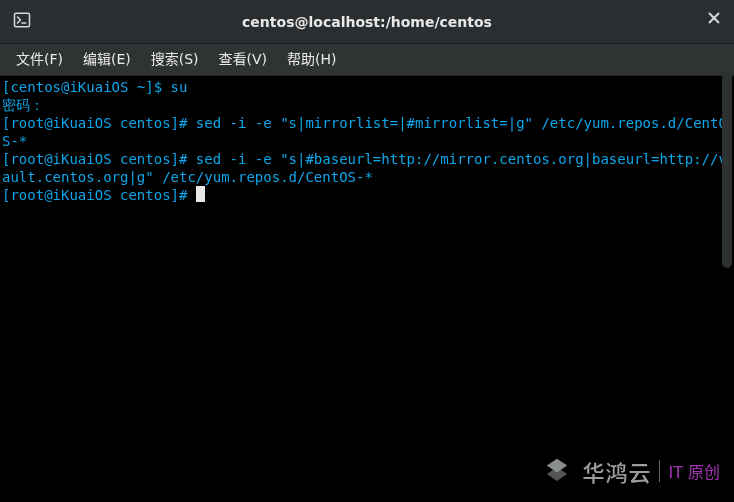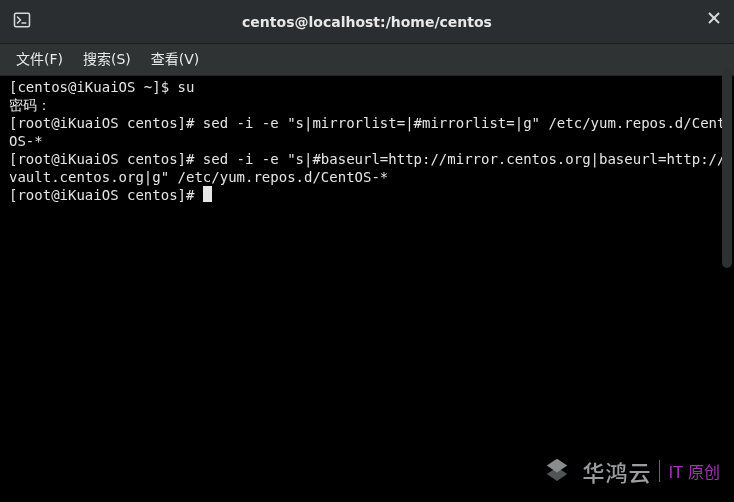--- a/index.html
+++ b/index.html
@@ -6,21 +6,21 @@
   html, body { width: 734px; height: 502px; overflow: hidden; font-family: "DejaVu Sans", "Noto Sans CJK SC", sans-serif; }
   .window { width: 734px; height: 502px; background: #000; display: flex; flex-direction: column; position: relative; }
   .titlebar { height: 44px; background: #2b2e30; color: #e6e6e6; display: flex; align-items: center; position: relative; border-bottom: 1px solid #1a1c1e; }
   .titlebar-left { width: 44px; height: 36px; display: flex; align-items: center; justify-content: center; }
   .titlebar-left svg { width: 18px; height: 18px; fill: #d7dadc; }
   .titlebar-title { position: absolute; left: 0; right: 0; text-align: center; font-size: 14px; font-weight: 600; pointer-events: none; color: #e8e8e8; }
   .titlebar-right { position: absolute; right: 0; top: 0; height: 36px; display: flex; align-items: center; }
   .close-btn { width: 40px; height: 36px; display: flex; align-items: center; justify-content: center; color: #d7dadc; font-size: 16px; cursor: pointer; }
   .menubar { height: 32px; background: #2f3334; border-bottom: 1px solid #232627; display: flex; padding: 0 6px; }
   .menu-item { color: #eaeaea; font-size: 14px; padding: 4px 10px; cursor: pointer; border-radius: 3px; }
-  .terminal { flex: 1; background: #000; color: #e5e5e5; font-family: "DejaVu Sans Mono", "Liberation Mono", monospace; font-size: 14px; line-height: 18px; padding: 2px 2px 2px 9px; position: relative; white-space: pre-wrap; word-break: break-all; }
+  .terminal { flex: 1; background: #000; color: #0ea5e9; font-family: "DejaVu Sans Mono", "Liberation Mono", monospace; font-size: 14px; line-height: 18px; padding: 2px 2px 2px 2px; position: relative; white-space: pre-wrap; word-break: break-all; }
   .terminal .line { display: block; }
   .cursor { display: inline-block; width: 9px; height: 16px; background: #e6e6e6; vertical-align: -2px; }
   .scrollbar { position: absolute; right: 2px; top: 68px; width: 10px; height: 200px; background: #2e3132; border-radius: 5px; }
   .watermark { position: absolute; right: 14px; bottom: 12px; display: flex; align-items: center; gap: 8px; opacity: 0.75; }
   .watermark .logo svg { width: 34px; height: 34px; }
   .watermark .brand { color: #cfd3d5; font-size: 22px; font-weight: 500; letter-spacing: 1px; }
   .watermark .divider { width: 1px; height: 22px; background: #888; }
   .watermark .sub { color: #d946ef; font-size: 16px; }
 </style>
 </head>
@@ -46,22 +46,24 @@
               <line x1="1" y1="1" x2="11" y2="11" stroke="#d7dadc" stroke-width="2"></line>
               <line x1="11" y1="1" x2="1" y2="11" stroke="#d7dadc" stroke-width="2"></line>
             </svg>
         </span>
       </div>
     </div>
   </div>
 
   <div class="menubar">
     <div class="menu-item">文件(F)</div>
+    <div class="menu-item">编辑(E)</div>
     <div class="menu-item">搜索(S)</div>
     <div class="menu-item">查看(V)</div>
+    <div class="menu-item">帮助(H)</div>
   </div>
 
   <div class="terminal"><span class="line">[centos@iKuaiOS ~]$ su</span><span class="line">密码：</span><span class="line">[root@iKuaiOS centos]# sed -i -e "s|mirrorlist=|#mirrorlist=|g" /etc/yum.repos.d/CentOS-*</span><span class="line">[root@iKuaiOS centos]# sed -i -e "s|#baseurl=http://mirror.centos.org|baseurl=http://vault.centos.org|g" /etc/yum.repos.d/CentOS-*</span><span class="line"><span>[root@iKuaiOS centos]# </span><span class="cursor"></span></span></div>
 
   <div class="scrollbar"></div>
 
   <div class="watermark">
     <span class="logo">
       <svg viewBox="0 0 40 40">
         <g fill="#b7bcbe">

